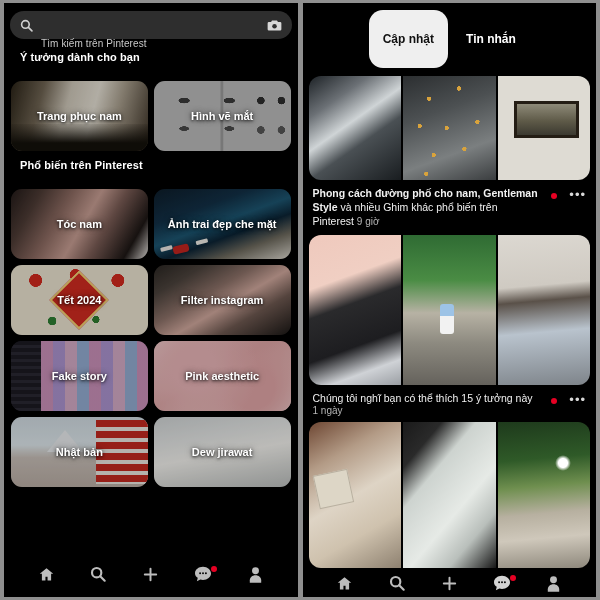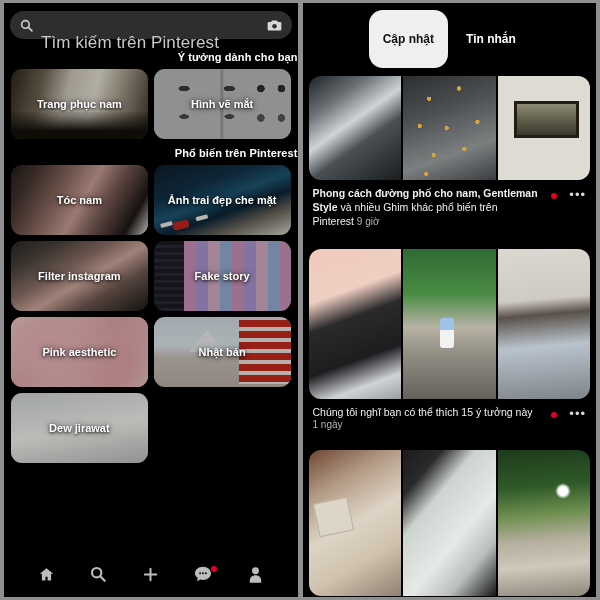--- a/index.html
+++ b/index.html
@@ -36,40 +36,41 @@
     border-radius: 16px;
     display: flex;
     align-items: center;
     padding: 0 10px;
     gap: 8px;
   }
   .search-icon svg { display: block; }
   .search-placeholder {
     flex: 1;
     color: #c9c9c9;
-    font-size: 17px;
+    font-size: 10px;
     letter-spacing: .1px;
     margin-top: 36px;
   }
   .cam-icon { display: flex; align-items: center; }
 
   .section-title {
-    text-align: right;
+    text-align: left;
     color: #ffffff;
     font-size: 11px;
     font-weight: bold;
-    padding: 8px 0 6px 8px;
+    padding: 8px 0 6px 16px;
     letter-spacing: .1px;
   }
 
   .grid {
     display: grid;
     grid-template-columns: 1fr 1fr;
     gap: 6px;
     padding: 0 7px;
+    margin-top: 12px;
   }
   .card {
     position: relative;
     height: 70px;
     border-radius: 11px;
     overflow: hidden;
     display: flex;
     align-items: center;
     justify-content: center;
   }
@@ -213,21 +214,21 @@
     gap: 2px;
     border-radius: 12px;
     overflow: hidden;
     height: 104px;
   }
   .thumbrow.tall { height: 150px; }
   .thumbrow.mid { height: 146px; }
   .thumb { flex: 1; position: relative; overflow: hidden; }
 
   .notif-text {
-    padding: 7px 4px 20px 4px;
+    padding: 7px 4px 6px 4px;
     display: flex;
     align-items: flex-start;
     gap: 12px;
   }
   .notif-copy { flex: 1; }
   .notif-title {
     color: #f1f1f1;
     font-size: 10.5px;
     font-weight: bold;
     line-height: 1.32;
@@ -356,20 +357,25 @@
         <div class="art art-tocnam"></div>
         <div class="shade"></div>
         <div class="lbl">Tóc nam</div>
       </div>
       <div class="card">
         <div class="art art-anhtrai"></div>
         <div class="shade"></div>
         <div class="lbl">Ảnh trai đẹp che mặt</div>
       </div>
       <div class="card">
+        <div class="art art-tet"></div>
+        <div class="shade"></div>
+        <div class="lbl">Tết 2024</div>
+      </div>
+      <div class="card">
         <div class="art art-filter"></div>
         <div class="shade"></div>
         <div class="lbl">Filter instagram</div>
       </div>
       <div class="card">
         <div class="art art-fake"></div>
         <div class="shade"></div>
         <div class="lbl">Fake story</div>
       </div>
       <div class="card">

